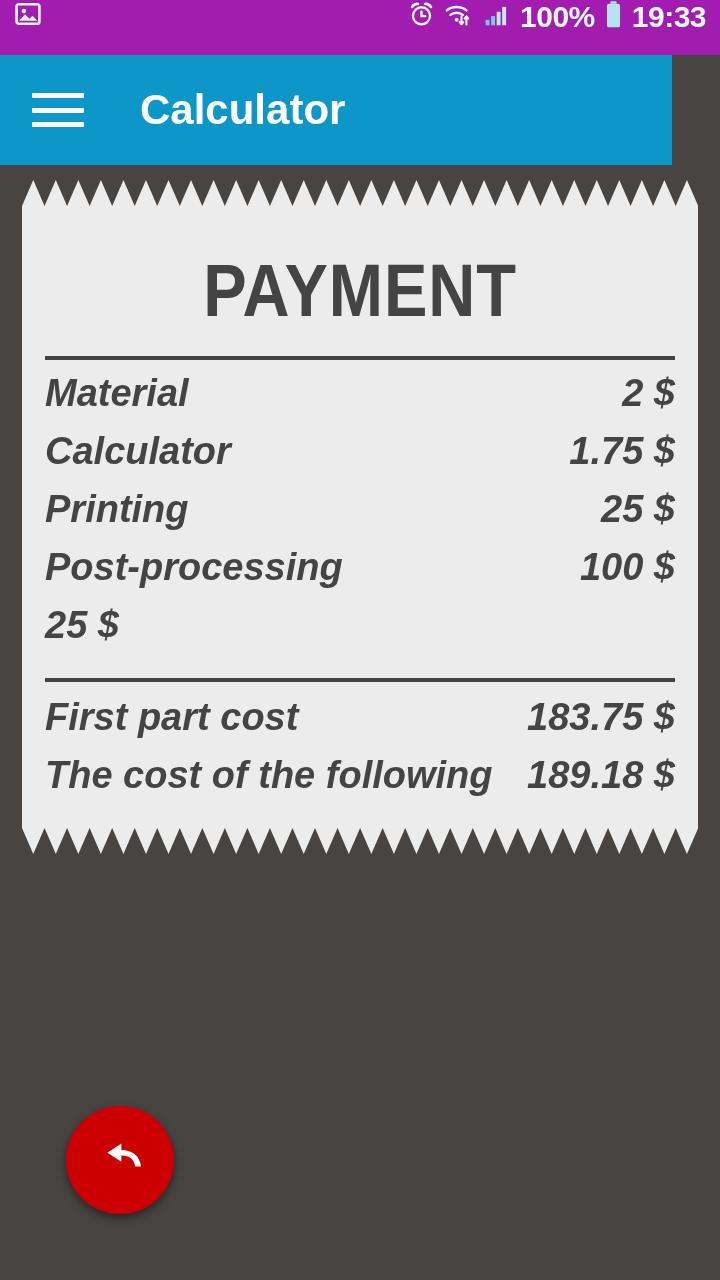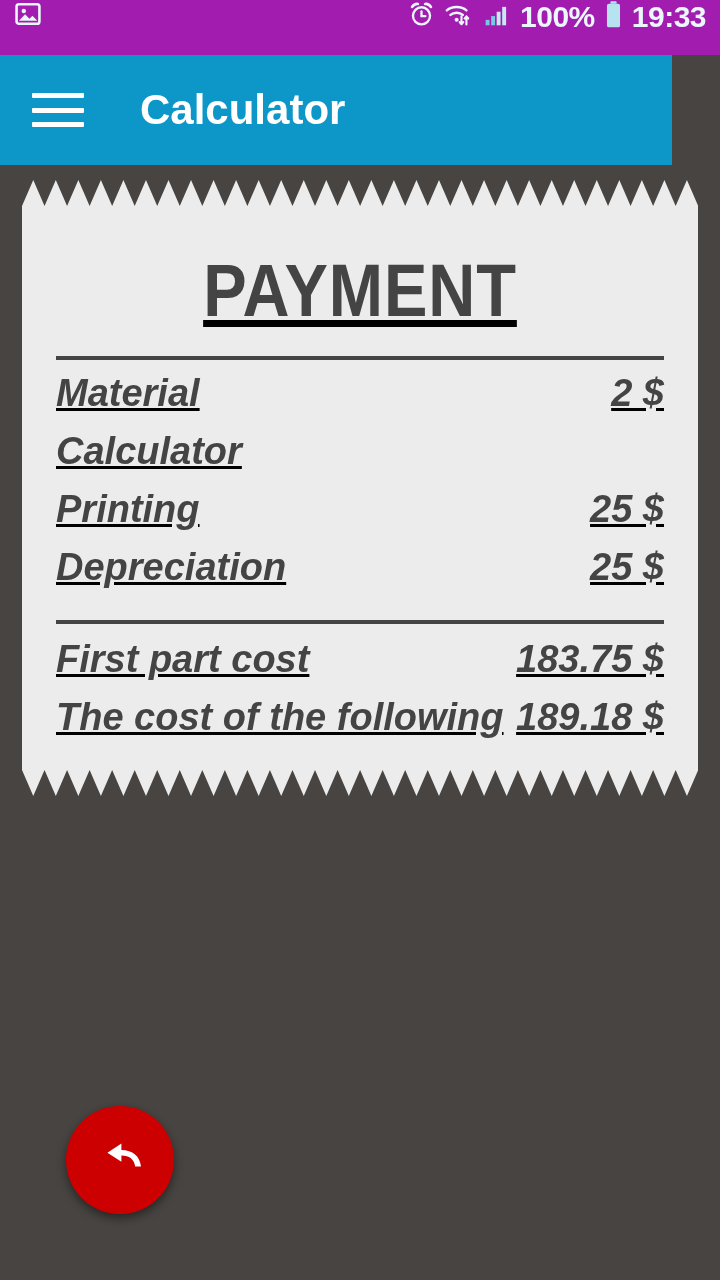--- a/index.html
+++ b/index.html
@@ -69,23 +69,22 @@
     top:180px; left:22px;
     width:676px;
   }
   .zig{
     width:100%;
     height:26px;
     display:block;
   }
   .paper{
     background:#ececec;
-    padding:0 34px;
+    padding:0 23px;
     position:relative;
-    text-decoration:underline;
   }
   .paper-title{
     text-align:center;
     font-family:"Liberation Sans Narrow","Liberation Sans", sans-serif;
     font-weight:bold;
     font-size:74px;
     color:#444444;
     letter-spacing:1px;
     padding-top:48px;
     padding-bottom:14px;
@@ -220,27 +219,31 @@
 
       <div class="divider"></div>
 
       <div class="items">
         <div class="row">
           <span class="lbl">Material</span>
           <span class="val">2 $</span>
         </div>
         <div class="row">
           <span class="lbl">Calculator</span>
+          <span class="val">1.75 $</span>
         </div>
         <div class="row">
           <span class="lbl">Printing</span>
           <span class="val">25 $</span>
         </div>
         <div class="row">
-          <span class="lbl">Depreciation</span>
+          <span class="lbl">Post-processing</span>
+          <span class="val">100 $</span>
+        </div>
+        <div class="row">
           <span class="val">25 $</span>
         </div>
       </div>
 
       <div class="divider"></div>
 
       <div class="totals">
         <div class="row">
           <span class="lbl">First part cost</span>
           <span class="val">183.75 $</span>

